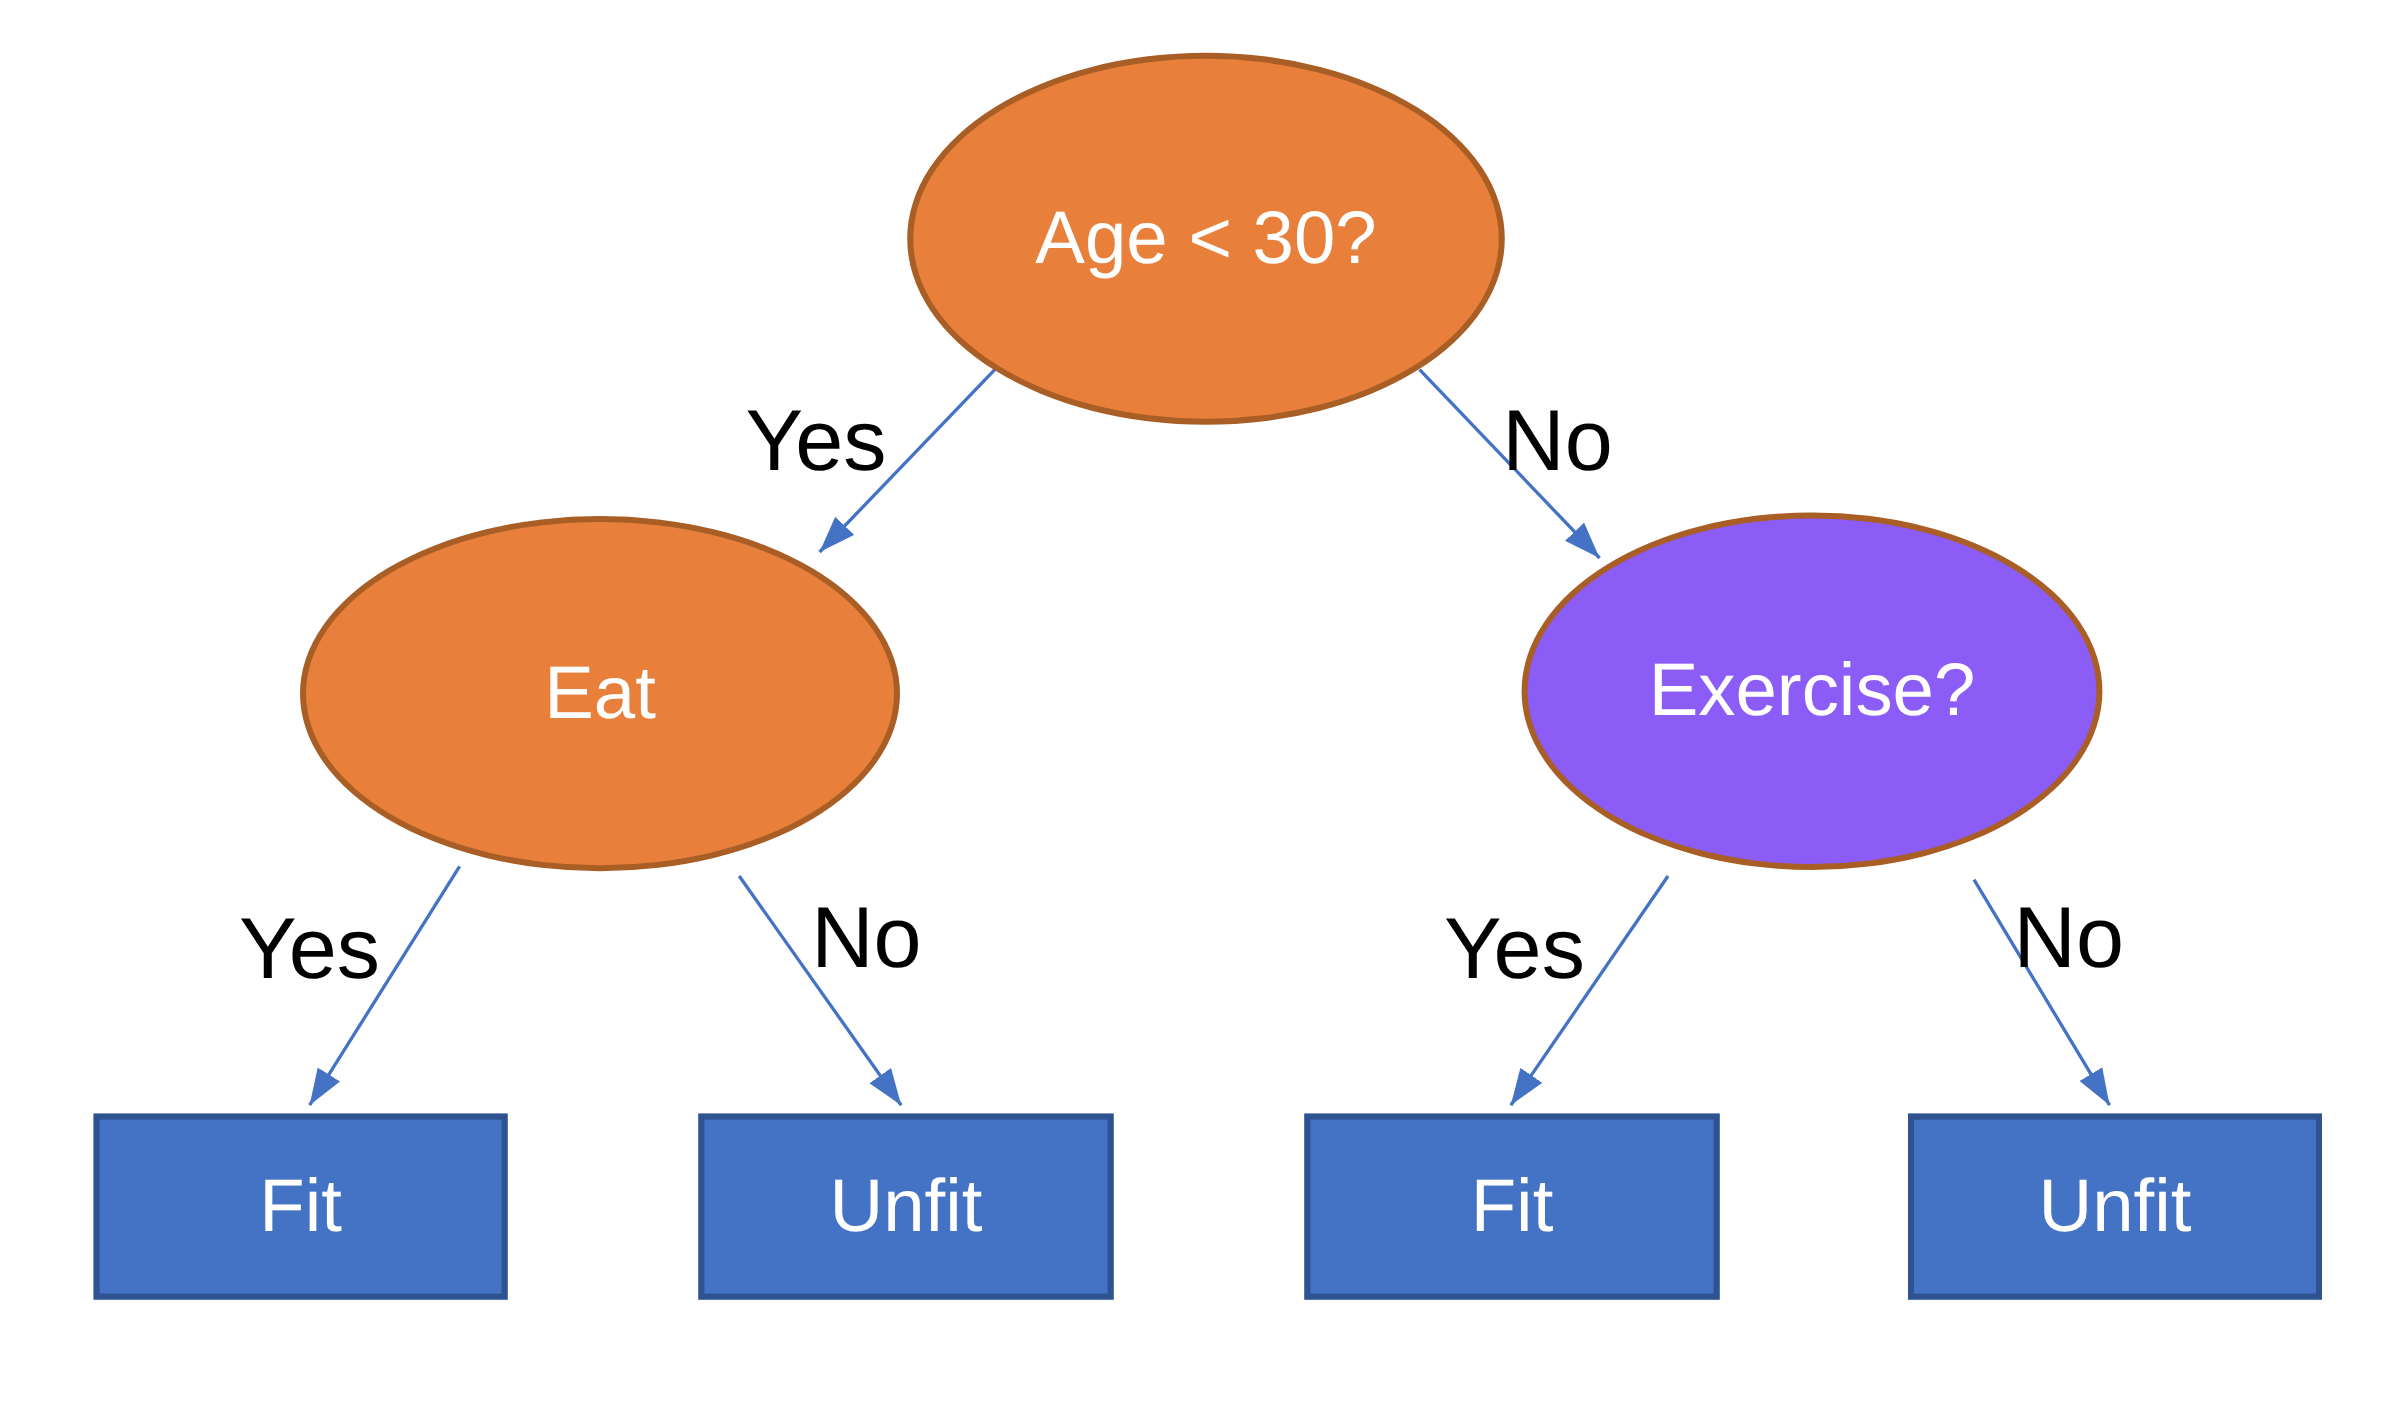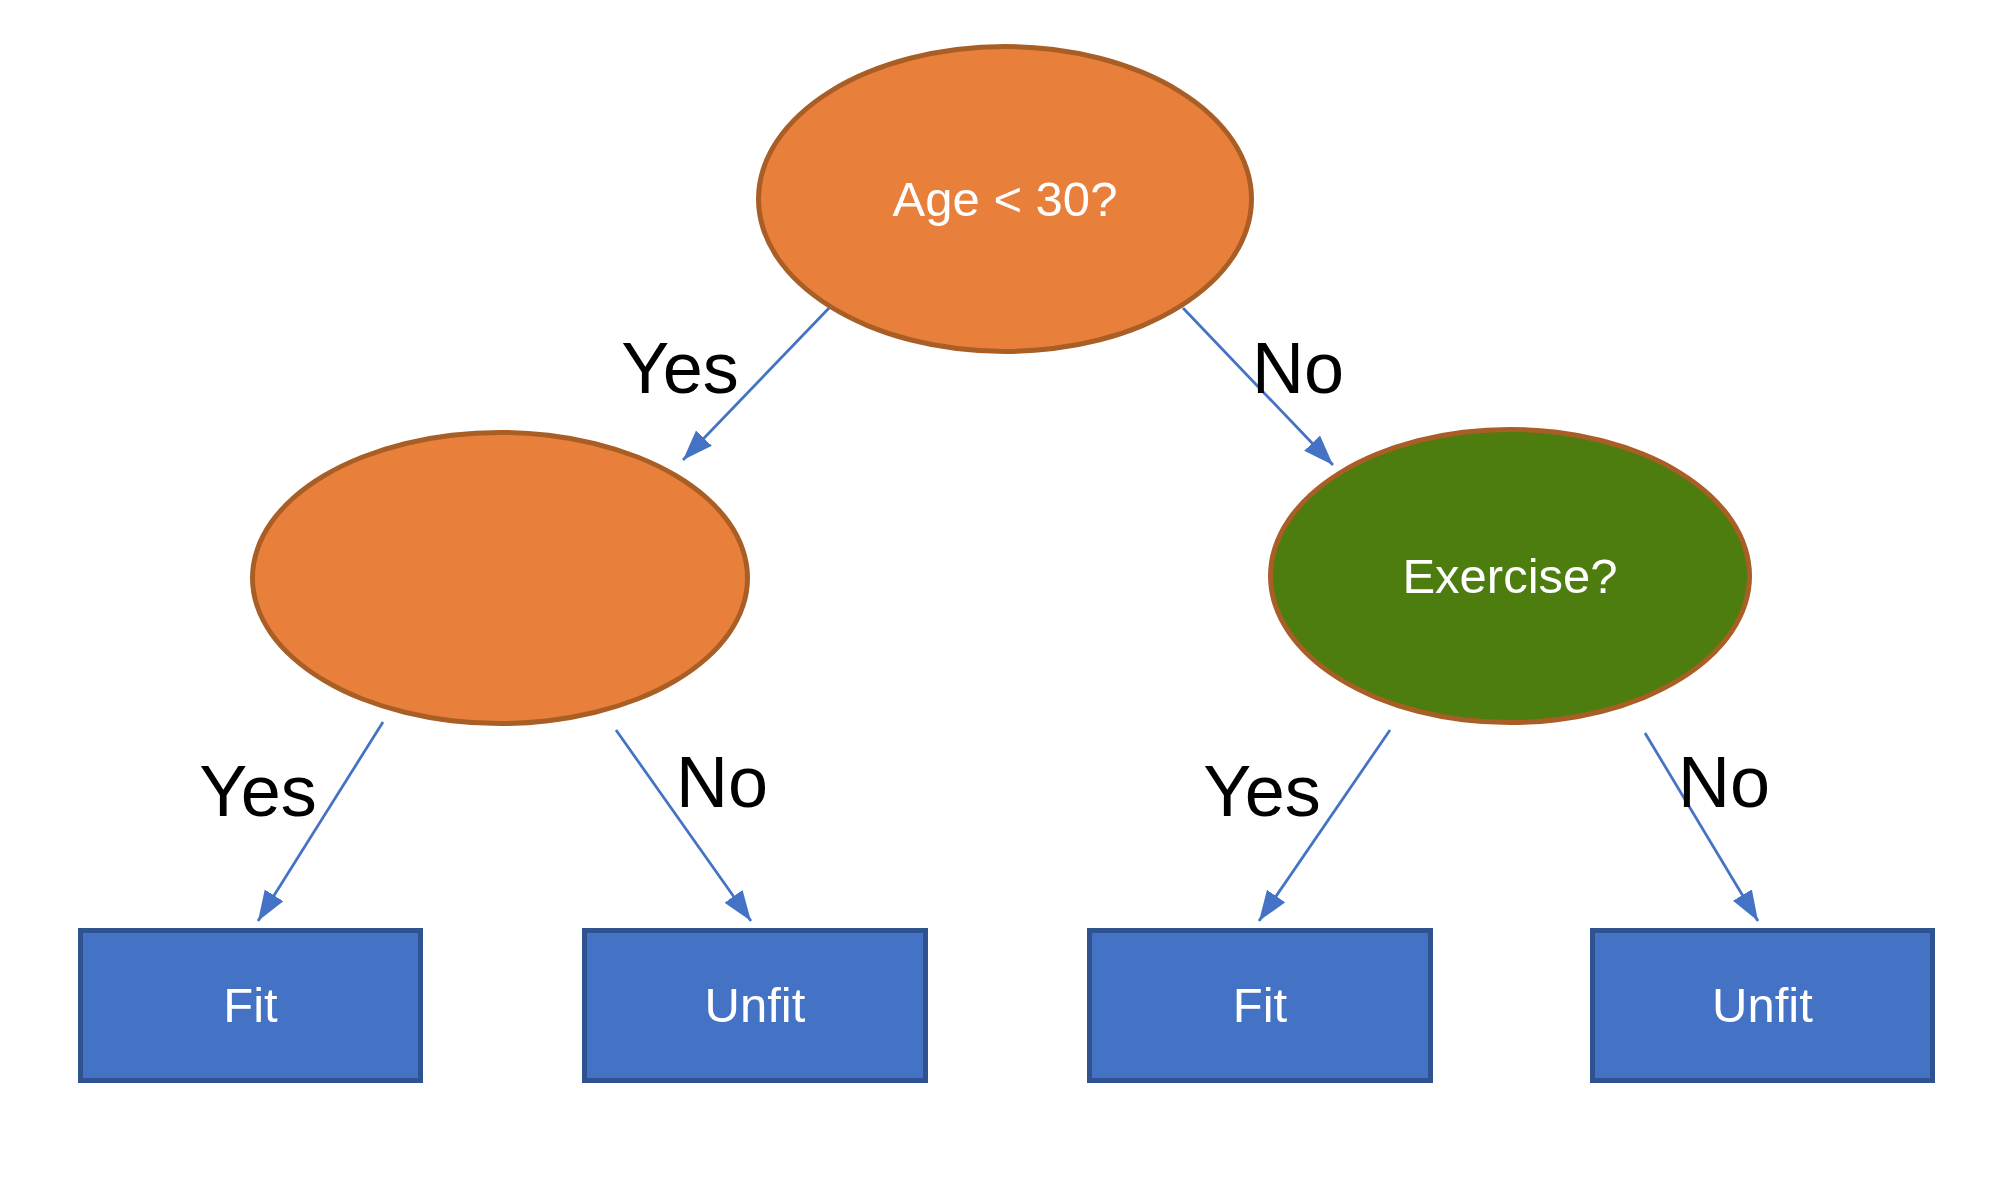--- a/index.html
+++ b/index.html
@@ -23,21 +23,21 @@
     pointer-events: none;
   }
   .node {
     position: absolute;
     display: flex;
     align-items: center;
     justify-content: center;
     text-align: center;
     box-sizing: border-box;
     color: #ffffff;
-    font-size: 49px;
+    font-size: 62px;
     line-height: 1.32;
   }
   .node.decision {
     border-radius: 50%;
   }
   .node.outcome {
     border-radius: 0;
   }
   .node-label { display: block; }
   .node-line { display: block; }
@@ -69,23 +69,24 @@
       </g>
   </svg>
   <div id="node-layer">
       <div class="node decision" style="left: 756px; top: 44px; width: 498px; height: 310px; background: rgb(232, 128, 60); border: 5px solid rgb(169, 94, 38); color: rgb(255, 255, 255);">
         <span class="node-label">
           <span class="node-line">Age &lt; 30?</span>
         </span>
       </div>
       <div class="node decision" style="left: 250px; top: 430px; width: 500px; height: 296px; background: rgb(232, 128, 60); border: 5px solid rgb(169, 94, 38); color: rgb(255, 255, 255);">
         <span class="node-label">
+          <span class="node-line">Eat</span>
         </span>
       </div>
-      <div class="node decision" style="left: 1268px; top: 427px; width: 484px; height: 298px; background: #4d7c0f; border: 5px solid rgb(169, 94, 38); color: rgb(255, 255, 255);">
+      <div class="node decision" style="left: 1268px; top: 427px; width: 484px; height: 298px; background: #8b5cf6; border: 5px solid rgb(169, 94, 38); color: rgb(255, 255, 255);">
         <span class="node-label">
           <span class="node-line">Exercise?</span>
         </span>
       </div>
       <div class="node outcome" style="left: 78px; top: 928px; width: 345px; height: 155px; background: rgb(68, 114, 196); border: 5px solid rgb(47, 83, 144); color: rgb(255, 255, 255);">
         <span class="node-label">
           <span class="node-line">Fit</span>
         </span>
       </div>
       <div class="node outcome" style="left: 582px; top: 928px; width: 346px; height: 155px; background: rgb(68, 114, 196); border: 5px solid rgb(47, 83, 144); color: rgb(255, 255, 255);">

